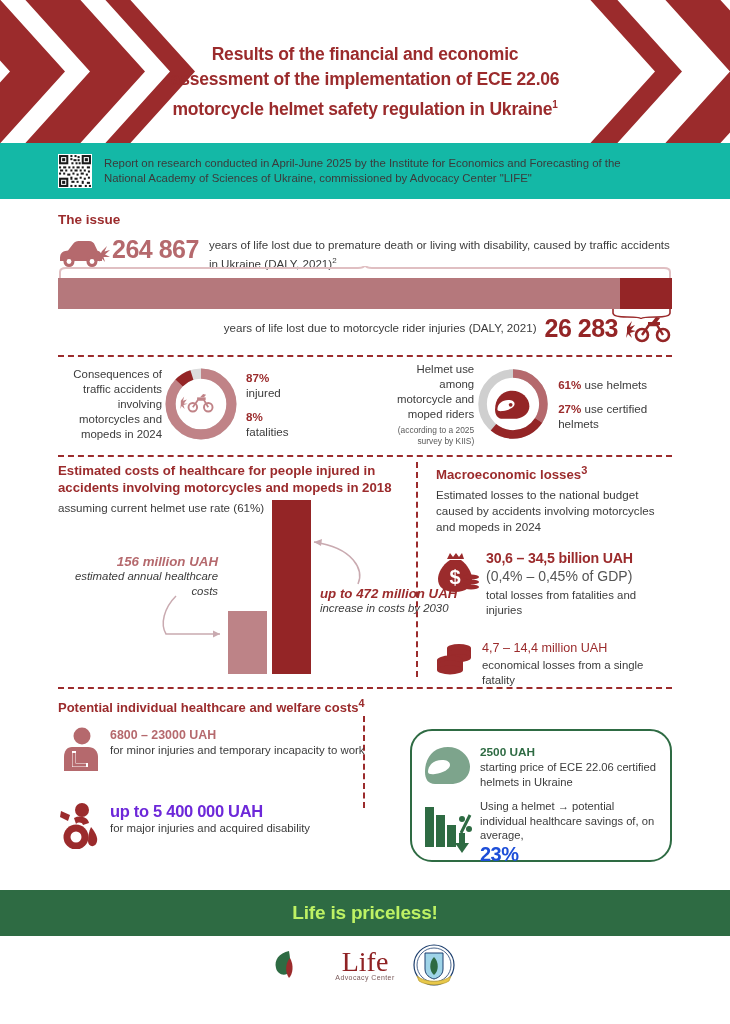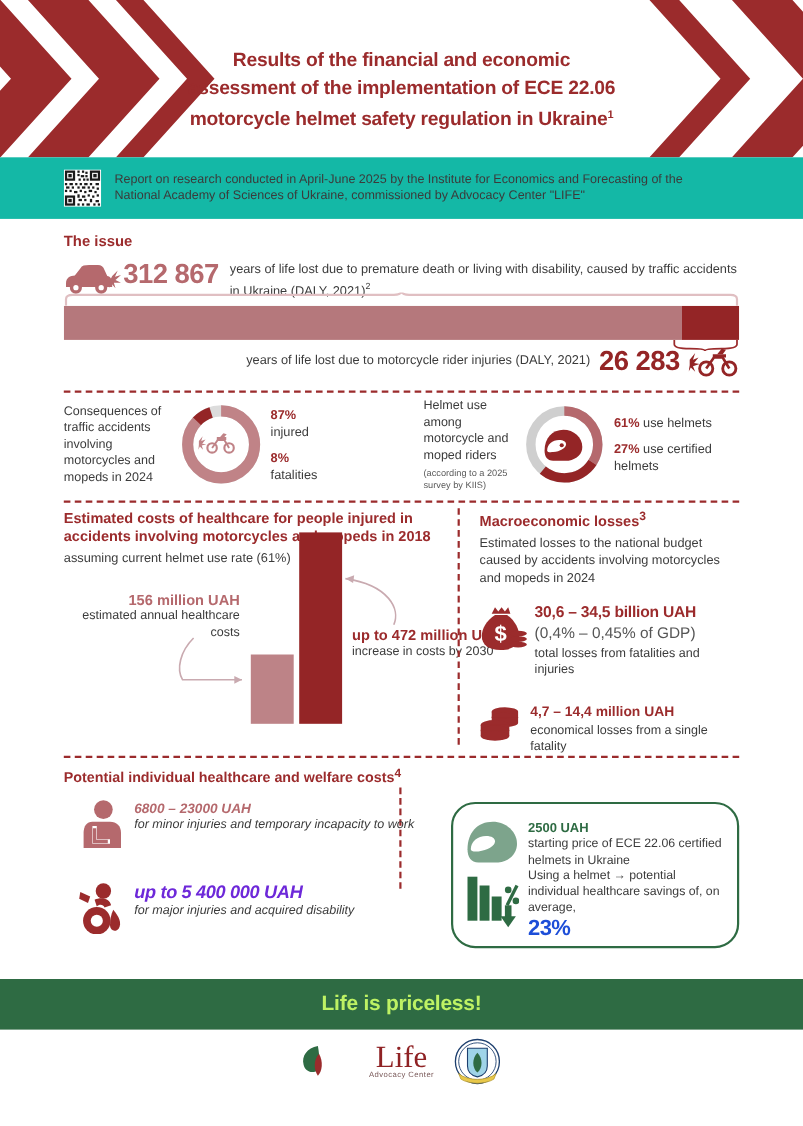--- a/index.html
+++ b/index.html
@@ -74,62 +74,62 @@
   }
   .vdash {
     position:absolute; width:0; border-left:2px dashed #9b2b2c;
   }
 
   
   .donut-row { position:absolute; left:58px; top:358px; width:614px; height:92px; display:flex; }
   .donut-cell { display:flex; align-items:center; }
   .donut-cell.left { width:305px; }
   .donut-cell.right { width:309px; padding-left:22px; }
-  .donut-label { font-size:11.4px; line-height:15px; color:#3b3b3b; width:104px; }
+  .donut-label { font-size:11.4px; line-height:15px; color:#3b3b3b; width:104px;text-align:right; }
   .donut-label .small { font-size:8.4px; line-height:11px; color:#5a5a5a; display:block; margin-top:3px;}
   .donut-svg { width:78px; height:78px; flex:0 0 78px; }
   .donut-legend { font-size:11.6px; line-height:15px; color:#3b3b3b; margin-left:6px; }
   .donut-legend .pct { font-weight:bold; color:#9b2b2c; }
   .lg1 { margin-bottom:9px; }
 
   
   .mid { position:absolute; left:58px; top:462px; width:614px; height:215px; }
   .mid-left { position:absolute; left:0; top:0; width:352px; height:215px; }
   .mid-right { position:absolute; left:378px; top:0; width:236px; height:215px; }
 
   .mid-title { color:#9b2b2c; font-weight:bold; font-size:13.2px; line-height:17px; }
   .mid-sub { font-size:11.6px; line-height:16px; color:#3b3b3b; margin-top:4px; }
 
-  .chart-wrap { position:absolute; left:0; top:46px; width:352px; height:150px; }
+  .chart-wrap { position:absolute; left:0; top:62px; width:352px; height:150px;font-style:italic; }
   .bar-small {
     position:absolute; left:170px; bottom:0; width:39px; height:48px; background:#bd8387;
   }
   .bar-big {
     position:absolute; left:214px; bottom:0; width:39px; height:132px; background:#942526;
   }
   .cb-label { position:absolute; }
   .cb-num-light { font-size:13.3px; font-weight:bold; color:#b5696d; }
   .cb-num-dark { font-size:13.3px; font-weight:bold; color:#9b2b2c; }
   .cb-desc { font-size:11.4px; line-height:15px; color:#3b3b3b; }
   .lbl-left { left:0; top:30px; width:160px; text-align:right; }
   .lbl-right { left:262px; top:62px; width:160px; }
   .arrow-svg { position:absolute; }
 
   .macro-item { display:flex; align-items:flex-start; margin-top:10px; }
   .macro-icon { flex:0 0 44px; width:44px; height:44px; margin-right:6px; margin-top:2px;}
   .macro-icon.small { flex:0 0 40px; width:40px; height:32px; margin-top:3px;}
   .macro-num { font-size:14.2px; font-weight:bold; color:#9b2b2c; line-height:18px; letter-spacing:-0.2px;}
   .macro-gdp { font-size:14px; color:#555; line-height:19px; }
   .macro-desc { font-size:11.4px; line-height:15px; color:#3b3b3b; margin-top:2px;}
-  .macro-num2 { font-size:12.6px; font-weight:bold; color:#9b2b2c; line-height:16px; }
+  .macro-num2 { font-size:12.6px; font-weight:normal; color:#9b2b2c; line-height:16px; }
 
   
   .bottom { position:absolute; left:58px; top:697px; width:614px; height:180px; }
   .bot-title { color:#9b2b2c; font-weight:bold; font-size:13px; }
-  .bot-left { position:absolute; left:12px; top:30px; width:310px;font-style:italic; }
+  .bot-left { position:absolute; left:0; top:30px; width:310px; }
   .bot-item { display:flex; align-items:flex-start; margin-bottom:26px; }
   .bot-icon { flex:0 0 44px; width:44px; height:48px; margin-right:8px; }
   .bot-num-light { font-size:12.4px; font-weight:bold; color:#b5696d; line-height:16px;}
   .bot-num-dark { font-size:16.5px; font-weight:bold; color:#6d28d9; line-height:20px; letter-spacing:-0.3px;}
   .bot-desc { font-size:11.4px; line-height:15px; color:#3b3b3b; }
 
   .green-box {
     position:absolute; left:352px; top:32px; width:262px; height:133px;
     border:2px solid #2e6b43; border-radius:22px; padding:14px 14px 10px 12px;
   }
@@ -244,21 +244,21 @@
       <svg class="car-icon" viewBox="0 0 54 30">
         <g fill="#b5696d">
           <path d="M2,20 C2,14 6,13 10,12.5 L15,6 C16.5,3.5 19,3 23,3 L31,3 C34,3 36,4.5 37,7.5 L39.5,12.8 C42.5,13.5 44,15.5 44,20 L44,23 L2,23 Z"></path>
           <circle cx="11" cy="23.5" r="5.5"></circle>
             <circle cx="11" cy="23.5" r="2.4" fill="#fff"></circle>
           <circle cx="34" cy="23.5" r="5.5"></circle>
             <circle cx="34" cy="23.5" r="2.4" fill="#fff"></circle>
           <path d="M44,13 L49,8 L46.5,13.5 L52,12 L47,16.5 L52,19 L45.5,19 L47,24 L43,19.5 L41,24 L41.5,18 Z"></path>
         </g>
       </svg>
-      <div class="big-num-light">312 867</div>
+      <div class="big-num-light">264 867</div>
       <div class="issue-desc"><span>years of life lost due to premature death or living with disability, caused by traffic accidents in Ukraine (DALY, 2021)</span><sup>2</sup></div>
     </div>
   </div>
 
   <svg class="brace-top" viewBox="0 0 614 12" preserveAspectRatio="none">
     <path d="M2,12 L2,6 Q2,2 8,2 L300,2 Q307,2 307,-2 Q307,2 314,2 L606,2 Q612,2 612,6 L612,12" fill="none" stroke="#e0bfc2" stroke-width="2"></path>
   </svg>
 
   <div class="stackbar">
     <div class="seg-light" id="seg-light" style="width: 91.6%;"></div>
@@ -458,21 +458,21 @@
           <path d="M24,2 C36,2 46,11 46,22 C46,31 39,38 29,39 L11,39 C4,39 1,34 1,27 C1,12 10,2 24,2 Z" fill="#7da48c"></path>
           <path d="M4,27 C4,20 10,15 18,15 C23,15 26,17 26,20 C26,24 19,28 11,29 C7,29.5 4,29 4,27 Z" fill="#fff"></path>
           <circle cx="22" cy="20" r="2.6" fill="#fff"></circle>
         </svg>
         <div>
           <div class="gb-num">2500 UAH</div>
           <div class="gb-desc">starting price of ECE 22.06 certified helmets in Ukraine</div>
         </div>
       </div>
 
-      <div class="gb-item" style="">
+      <div class="gb-item" style="margin-top:10px;">
         <svg class="gb-icon" style="height:56px;" viewBox="0 0 48 56">
           <g fill="#2e6b43">
             <rect x="1" y="8" width="9" height="40"></rect>
             <rect x="12" y="16" width="9" height="32"></rect>
             <rect x="23" y="26" width="9" height="22"></rect>
             <circle cx="38" cy="20" r="3"></circle>
               <circle cx="45" cy="30" r="3"></circle>
             <path d="M46,16 L37,34" stroke="#2e6b43" stroke-width="3" fill="none"></path>
             <rect x="35" y="34" width="6" height="12"></rect>
             <path d="M31,44 L45,44 L38,54 Z"></path>

